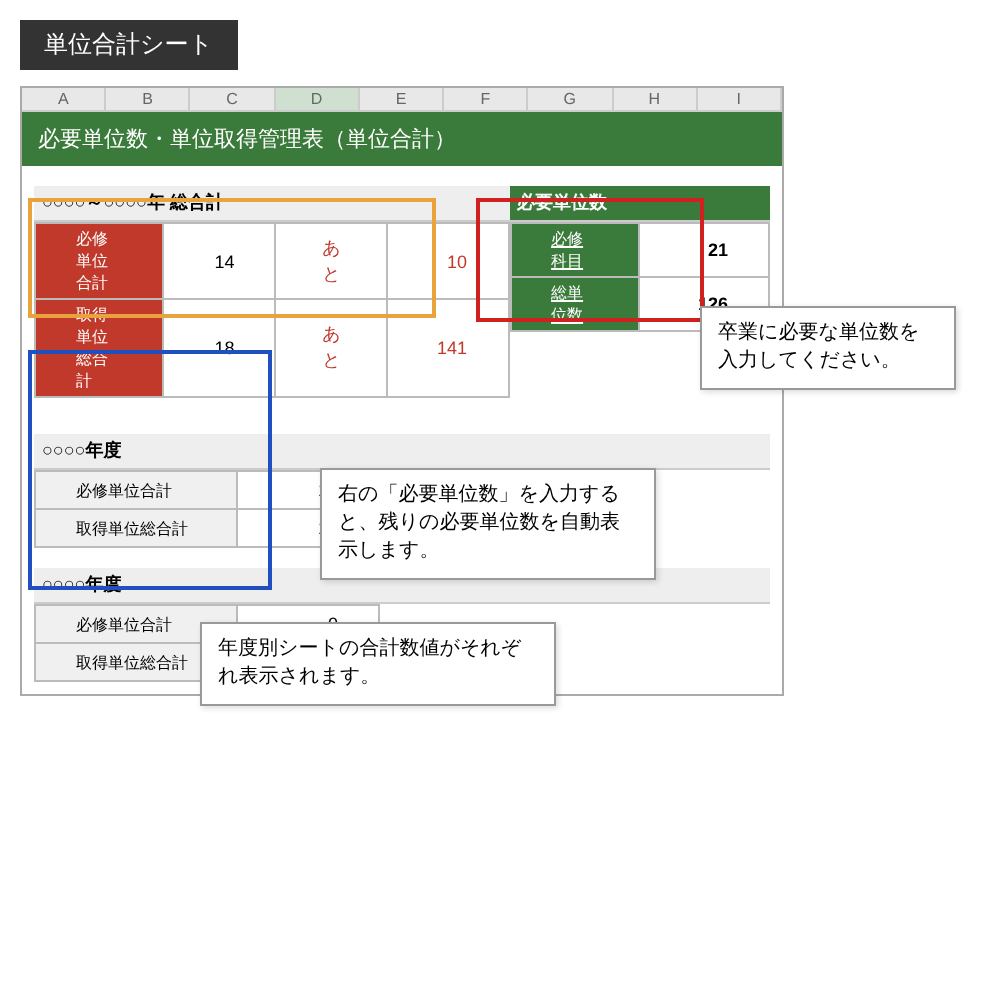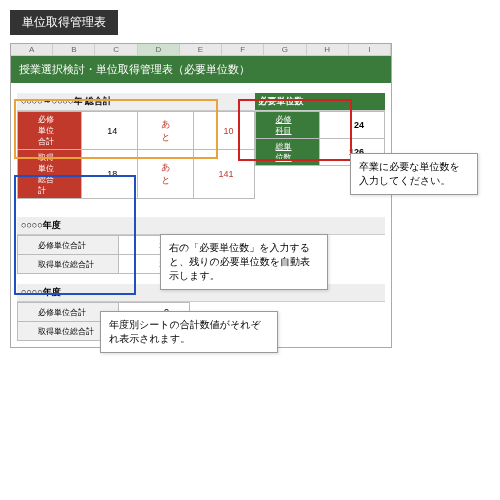--- a/index.html
+++ b/index.html
@@ -133,38 +133,38 @@
     background: #f0f0f0;
     font-size: 8px;
     width: 60px;
   }
 </style>
 </head>
 <body>
 
 
 
-<div class="title-bar">単位取得管理表</div>
+<div class="title-bar">単位合計シート</div>
 
 <div class="wrap">
 
   <div class="sheet">
     <div class="col-headers">
       <div>A</div>
       <div>B</div>
       <div>C</div>
       <div class="sel">D</div>
       <div>E</div>
       <div>F</div>
       <div>G</div>
       <div>H</div>
       <div>I</div>
     </div>
 
-    <div class="green-header">授業選択検討・単位取得管理表（必要単位数）</div>
+    <div class="green-header">必要単位数・単位取得管理表（単位合計）</div>
 
     <div style="height:10px;"></div>
 
     <div style="display:flex; padding:0 6px;">
       <div class="section">
         <div class="sec-title">○○○○～○○○○年 総合計</div>
         <table class="grid">
           <tbody>
               <tr>
             <td class="red-cell">必修単位合計</td>
@@ -181,21 +181,21 @@
         </tbody>
           </table>
       </div>
 
       <div class="section req-box">
         <div class="sec-title" style="background:#3a7a3a;color:#fff;">必要単位数</div>
         <table class="grid">
           <tbody>
               <tr>
             <td class="lbl">必修科目</td>
-            <td class="num">24</td>
+            <td class="num">21</td>
           </tr>
           <tr>
             <td class="lbl">総単位数</td>
             <td class="num">126</td>
           </tr>
         </tbody>
           </table>
       </div>
     </div>
 

